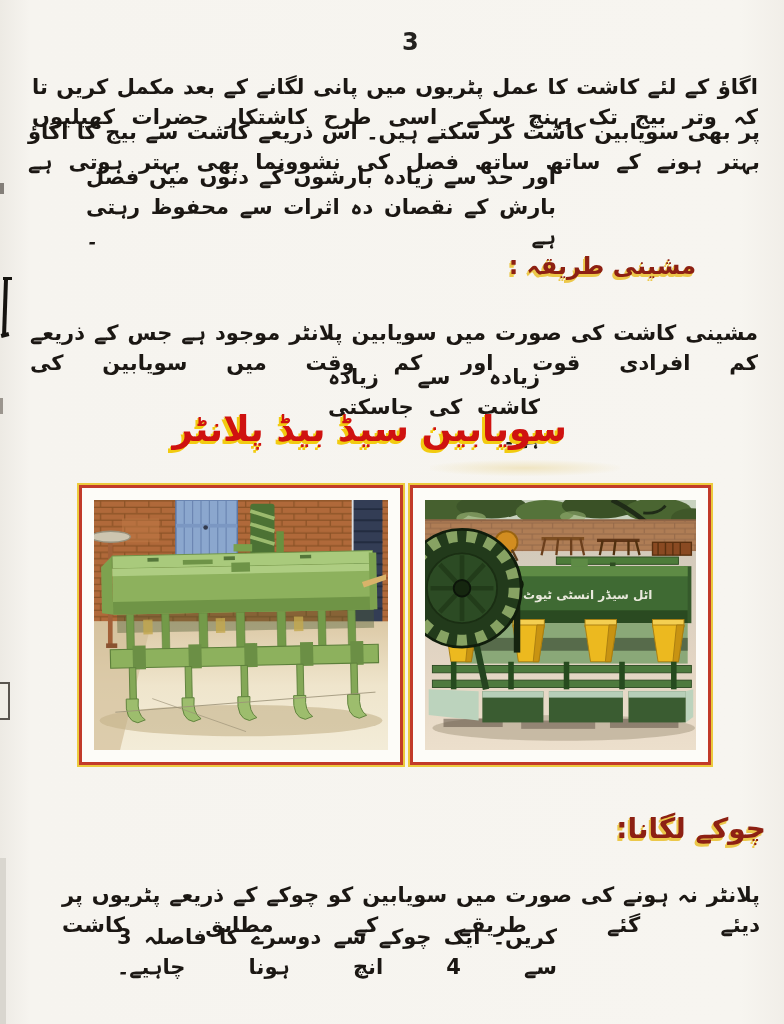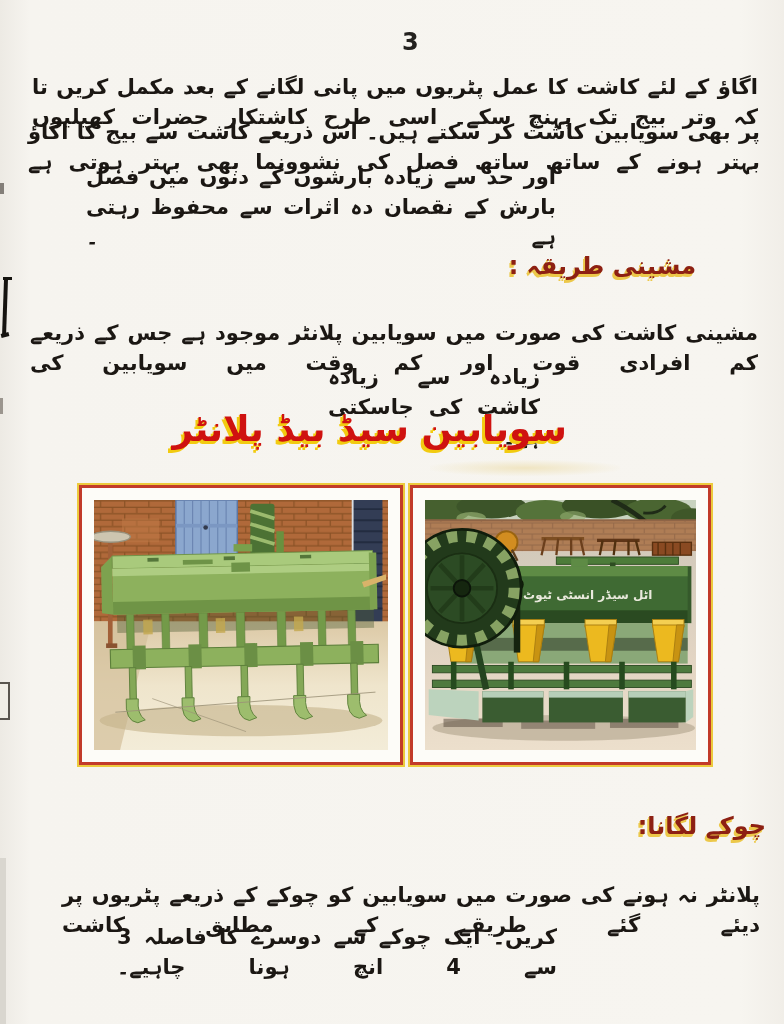--- a/index.html
+++ b/index.html
@@ -278,18 +278,18 @@
         <circle cx="40" cy="96" r="64" fill="#223a1b"></circle>
         <circle cx="40" cy="96" r="57" fill="none" stroke="#87a263" stroke-width="13" stroke-dasharray="11 10"></circle>
         <circle cx="40" cy="96" r="64" fill="none" stroke="#101d0c" stroke-width="3"></circle>
         <circle cx="40" cy="96" r="38" fill="#2c4b24" stroke="#1a2e13" stroke-width="2"></circle>
         <path d="M40 60v72M6 96h68M16 70l48 52M64 70L16 122" stroke="#223c1a" stroke-width="5"></path>
         <circle cx="40" cy="96" r="9" fill="#15260f" stroke="#0c150a" stroke-width="2"></circle>
       </g>
     </svg>
   </figure>
 
-  <div class="uhead maroon" style="top:812px;right:18px;font-size:24px;">چوکے لگانا:</div>
+  <div class="uhead maroon" style="top:812px;right:18px;font-size:28px;">چوکے لگانا:</div>
 
   <div class="uline" style="top:880px;right:24px;width:698px;">پلانٹر نہ ہونے کی صورت میں سویابین کو چوکے کے ذریعے پٹریوں پر دیئے گئے طریقے کے مطابق کاشت</div>
   <div class="uline" style="top:922px;right:227px;width:440px;">کریں۔ ایک چوکے سے دوسرے کا فاصلہ 3 سے 4 انچ ہونا چاہیے۔</div>
 
 </div>
 
 </body></html>

